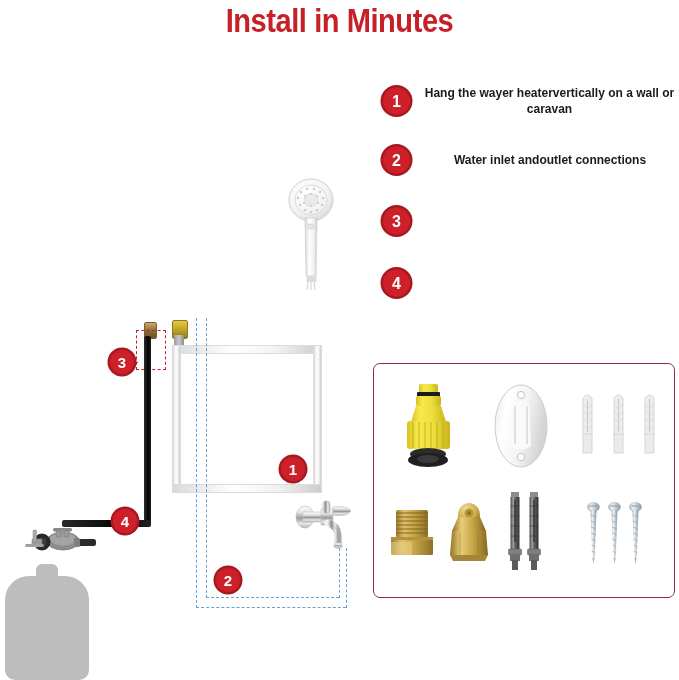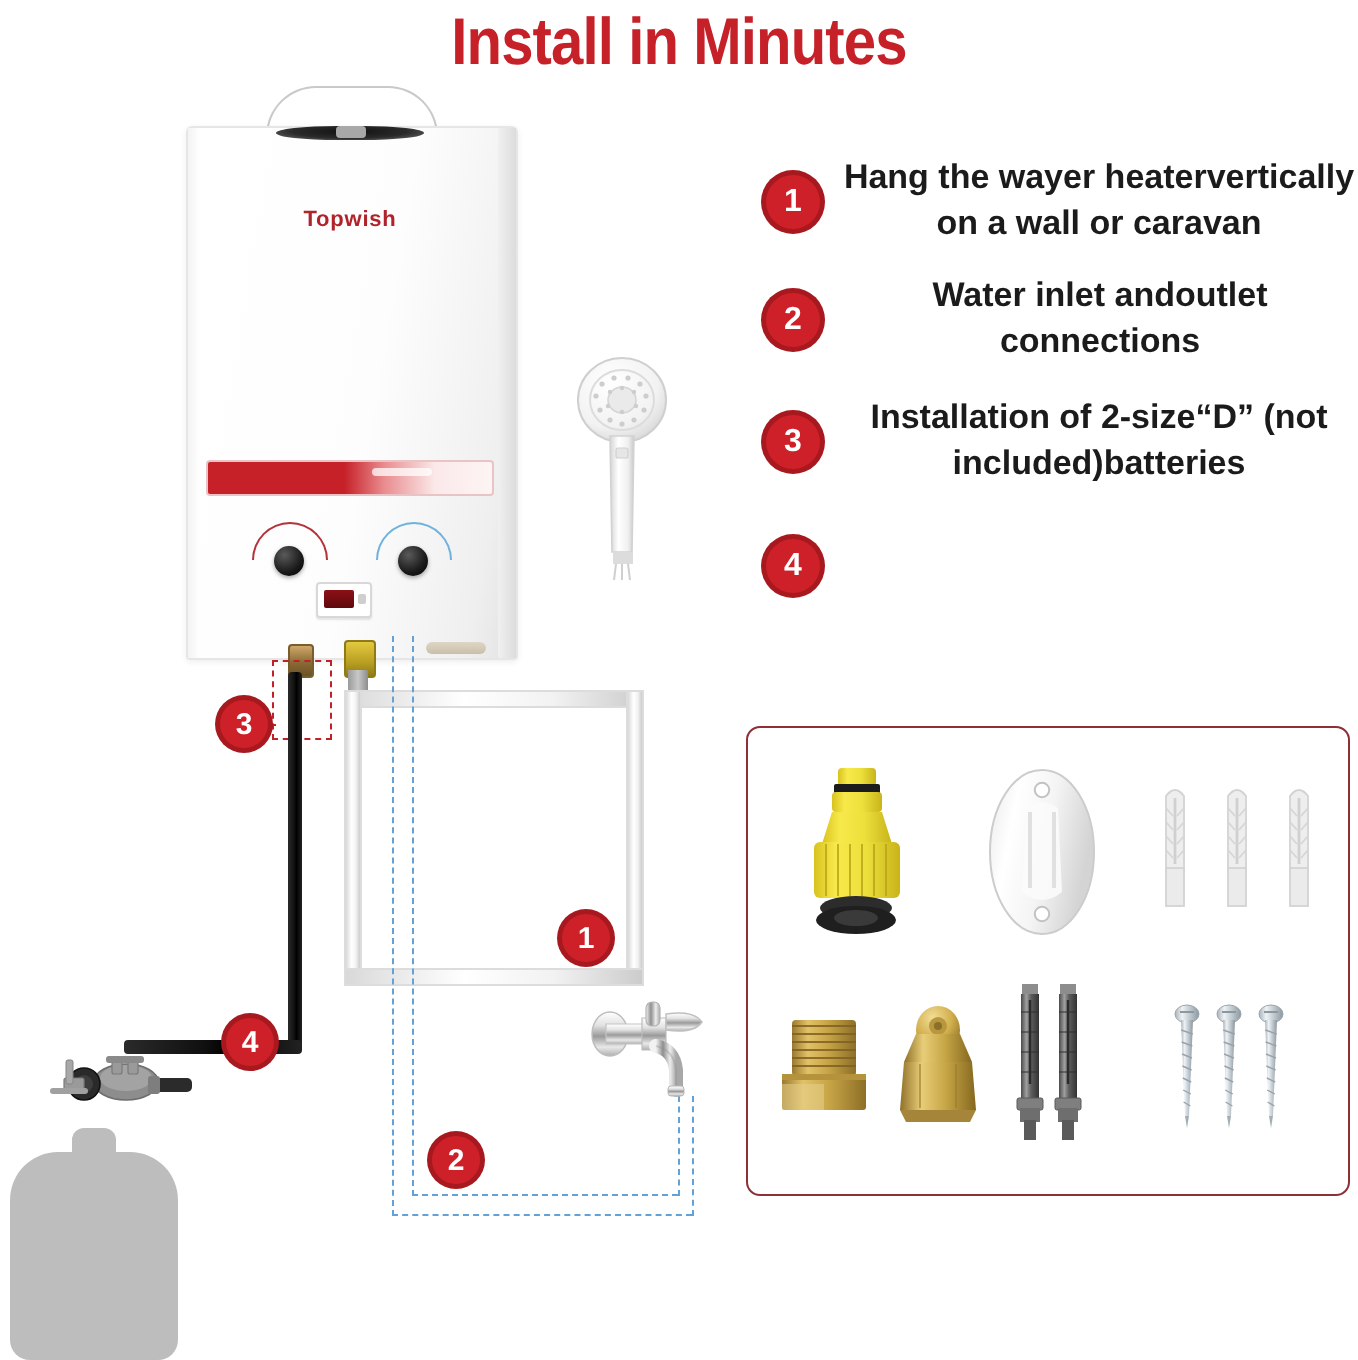--- a/index.html
+++ b/index.html
@@ -43,21 +43,21 @@
   .badge-sm{width:24px;height:24px;font-size:15px;}
 
   
   .steps{position:absolute;left:380px;top:72px;width:299px;height:250px;}
   .step-row{position:absolute;left:0;width:299px;}
   .step-badge{position:absolute;left:3px;top:50%;transform:translateY(-50%);}
   .step-text{
     position:absolute;left:40px;width:259px;
     top:50%;transform:translateY(-50%);
     text-align:center;
-    font-size:17px;
+    font-size:12px;
     font-weight:bold;
     color:#1b1b1b;
     line-height:1.35;
   }
 
   
   .heater{position:absolute;left:93px;top:63px;width:164px;height:265px;}
   .heater-body{
     position:absolute;left:0;top:0;width:164px;height:265px;
     background:linear-gradient(100deg,#ffffff 0%,#fdfdfd 55%,#efefef 88%,#e2e2e2 100%);
@@ -217,55 +217,27 @@
       <div class="step-text">Hang the wayer heatervertically on a wall or caravan</div>
     </div>
 
     <div class="step-row" style="top:58px;height:60px;">
       <div class="badge badge-lg step-badge">2</div>
       <div class="step-text" style="left:36px;width:268px;">Water inlet andoutlet connections</div>
     </div>
 
     <div class="step-row" style="top:118px;height:62px;">
       <div class="badge badge-lg step-badge">3</div>
-      <div class="step-text">Installation of 2-size“D” (not included)batteries</div>
     </div>
 
     <div class="step-row" style="top:180px;height:62px;">
       <div class="badge badge-lg step-badge">4</div>
     </div>
   </div>
 
-  <div class="heater">
-    <div class="handle"></div>
-    <div class="heater-body">
-      <div class="heater-left-edge"></div>
-      <div class="heater-right-edge"></div>
-    </div>
-    <div class="vent"></div>
-    <div class="vent-tab"></div>
-    <div class="brand">Topwish</div>
-
-    <div class="stripe">
-      <div class="stripe-gloss"></div>
-    </div>
-
-    <div class="arc arc-red"></div>
-    <div class="knob knob-k1"></div>
-
-    <div class="arc arc-blue"></div>
-    <div class="knob knob-k2"></div>
-
-    <div class="lcd">
-      <div class="lcd-screen"></div>
-      <div class="lcd-tab"></div>
-    </div>
-
-    <div class="foot"></div>
-  </div>
 
   <div class="conn conn-gas"></div>
   <div class="conn conn-water"></div>
   <div class="conn-water-neck"></div>
 
   <div class="red-dash rd-v" style="left:136px;top:330px;height:40px;"></div>
   <div class="red-dash rd-h" style="left:136px;top:330px;width:30px;"></div>
   <div class="red-dash rd-v" style="left:165px;top:330px;height:40px;"></div>
   <div class="red-dash rd-h" style="left:136px;top:369px;width:30px;"></div>
   <div class="red-dash rd-h" style="left:128px;top:362px;width:10px;"></div>

